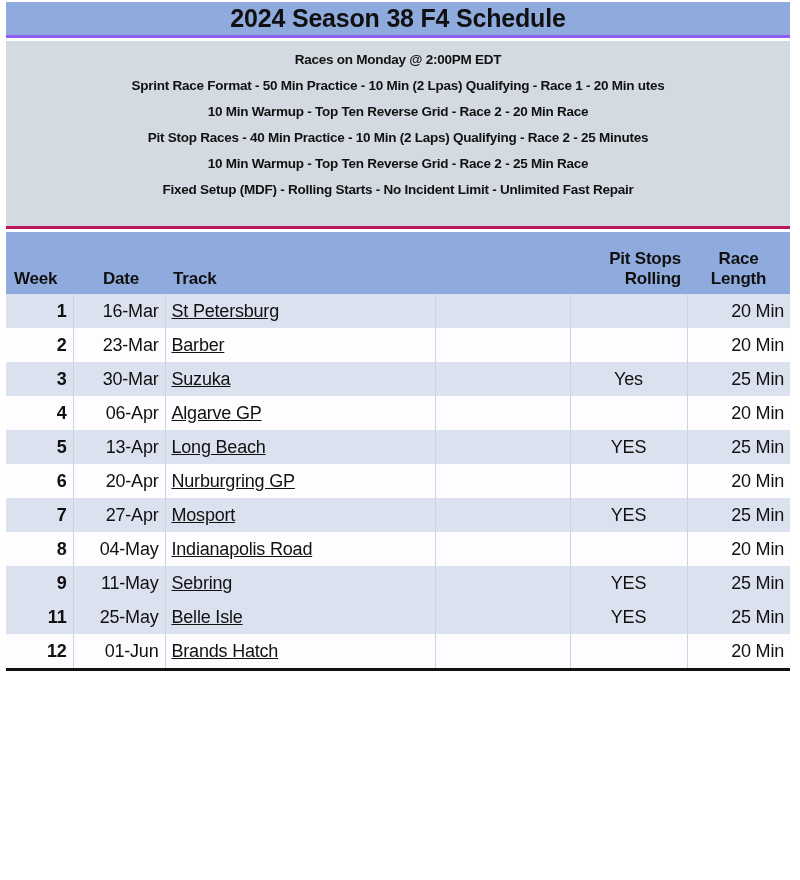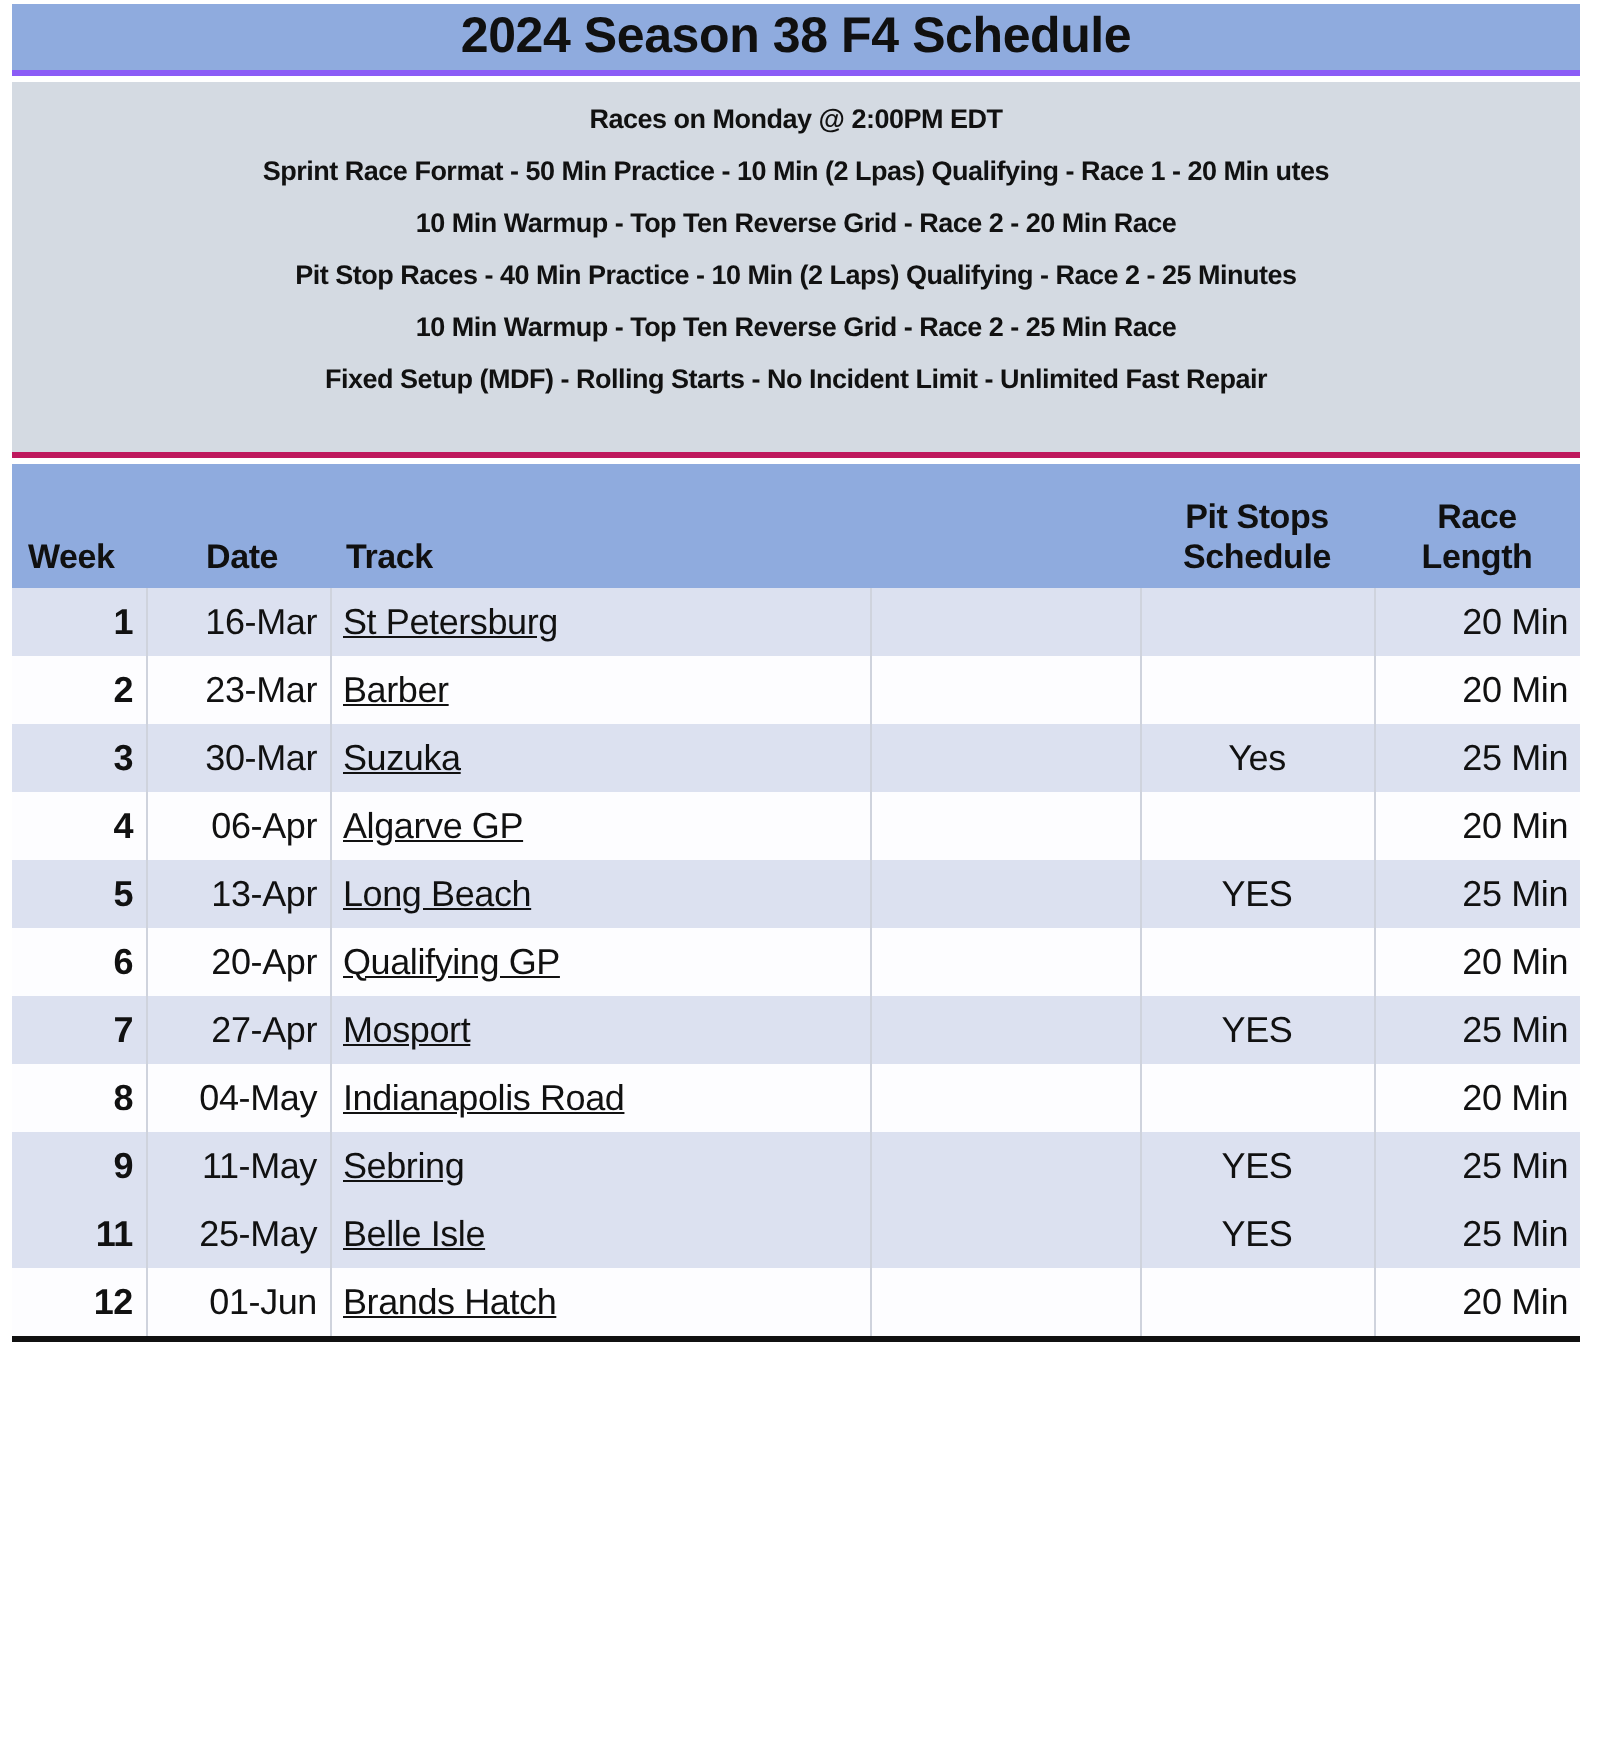--- a/index.html
+++ b/index.html
@@ -104,21 +104,21 @@
     vertical-align: bottom;
     padding: 0 6px 5px 6px;
     border: none;
     box-sizing: border-box;
     line-height: 20px;
   }
   table.sched thead th.h-week  { text-align: left;  padding-left: 8px; }
   table.sched thead th.h-date  { text-align: left;  padding-left: 30px; }
   table.sched thead th.h-track { text-align: left;  padding-left: 8px; margin-top: 33px; }
   table.sched thead th.h-blank { text-align: left; }
-  table.sched thead th.h-pit   { text-align: center; }
+  table.sched thead th.h-pit   { text-align: right; }
   table.sched thead th.h-len   { text-align: center; }
 
   table.sched tbody td {
     height: 34px;
     font-size: 18px;
     letter-spacing: -0.2px;
     color: #111111;
     padding: 0 6px;
     box-sizing: border-box;
     border-right: 1px solid #cfd3dd;
@@ -167,21 +167,21 @@
           <col class="c-len">
       </colgroup>
       <thead>
         <tr>
           <th class="h-week">Week</th>
           <th class="h-date">Date</th>
           <th class="h-track">Track</th>
           <th class="h-blank"></th>
           <th class="h-pit">
             <span>Pit Stops</span><br>
-            <span>Schedule</span>
+            <span>Rolling</span>
           </th>
           <th class="h-len">
             <span>Race</span><br>
             <span>Length</span>
           </th>
         </tr>
       </thead>
       <tbody>
 
         <tr class="odd">
@@ -225,21 +225,21 @@
           <td class="v-date">13-Apr</td>
           <td class="v-track">Long Beach</td>
           <td class="v-blank"></td>
           <td class="v-pit">YES</td>
           <td class="v-len last">25 Min</td>
         </tr>
 
         <tr class="even">
           <td class="v-week">6</td>
           <td class="v-date">20-Apr</td>
-          <td class="v-track">Qualifying GP</td>
+          <td class="v-track">Nurburgring GP</td>
           <td class="v-blank"></td>
           <td class="v-pit"></td>
           <td class="v-len last">20 Min</td>
         </tr>
 
         <tr class="odd">
           <td class="v-week">7</td>
           <td class="v-date">27-Apr</td>
           <td class="v-track">Mosport</td>
           <td class="v-blank"></td>

